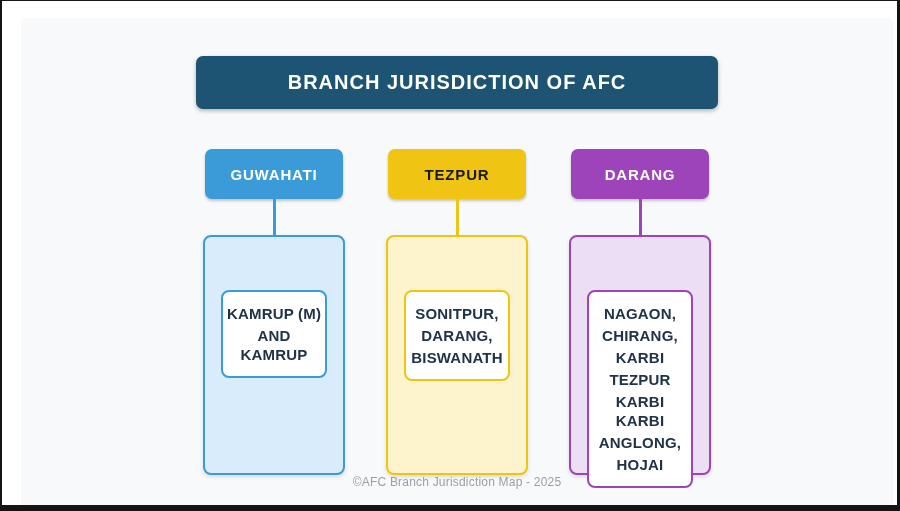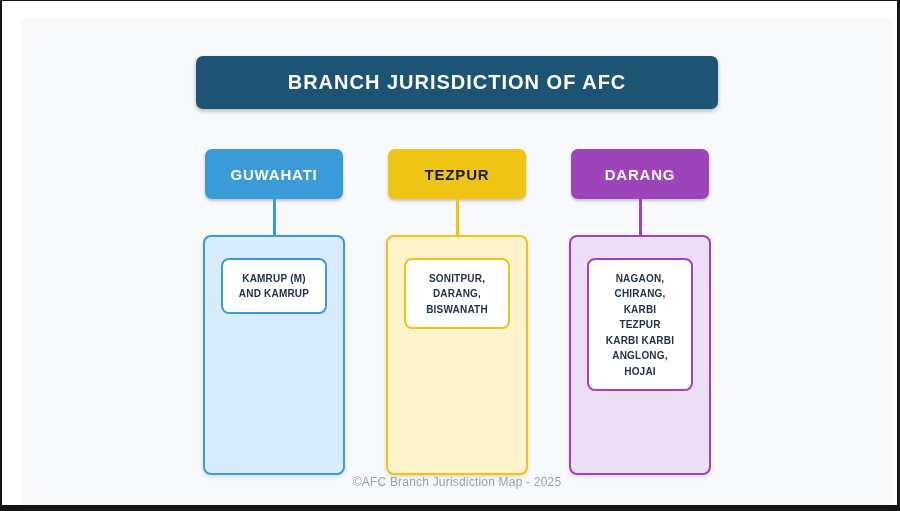--- a/index.html
+++ b/index.html
@@ -96,22 +96,23 @@
   }
 
   .district-box {
     width: 100%;
     background: #ffffff;
     border: 2px solid var(--accent);
     border-radius: 8px;
     padding: 9px 3px;
     text-align: center;
     color: var(--district-text, #213349);
-    font-size: 10px;
+    font-size: 15px;
     font-weight: bold;
+    margin-top: 32px;
   }
 
   .district-line {
     line-height: 1.3;
     margin: 2.5px 0;
     letter-spacing: 0.2px;
   }
 
   .footer {
     margin-top: auto;

